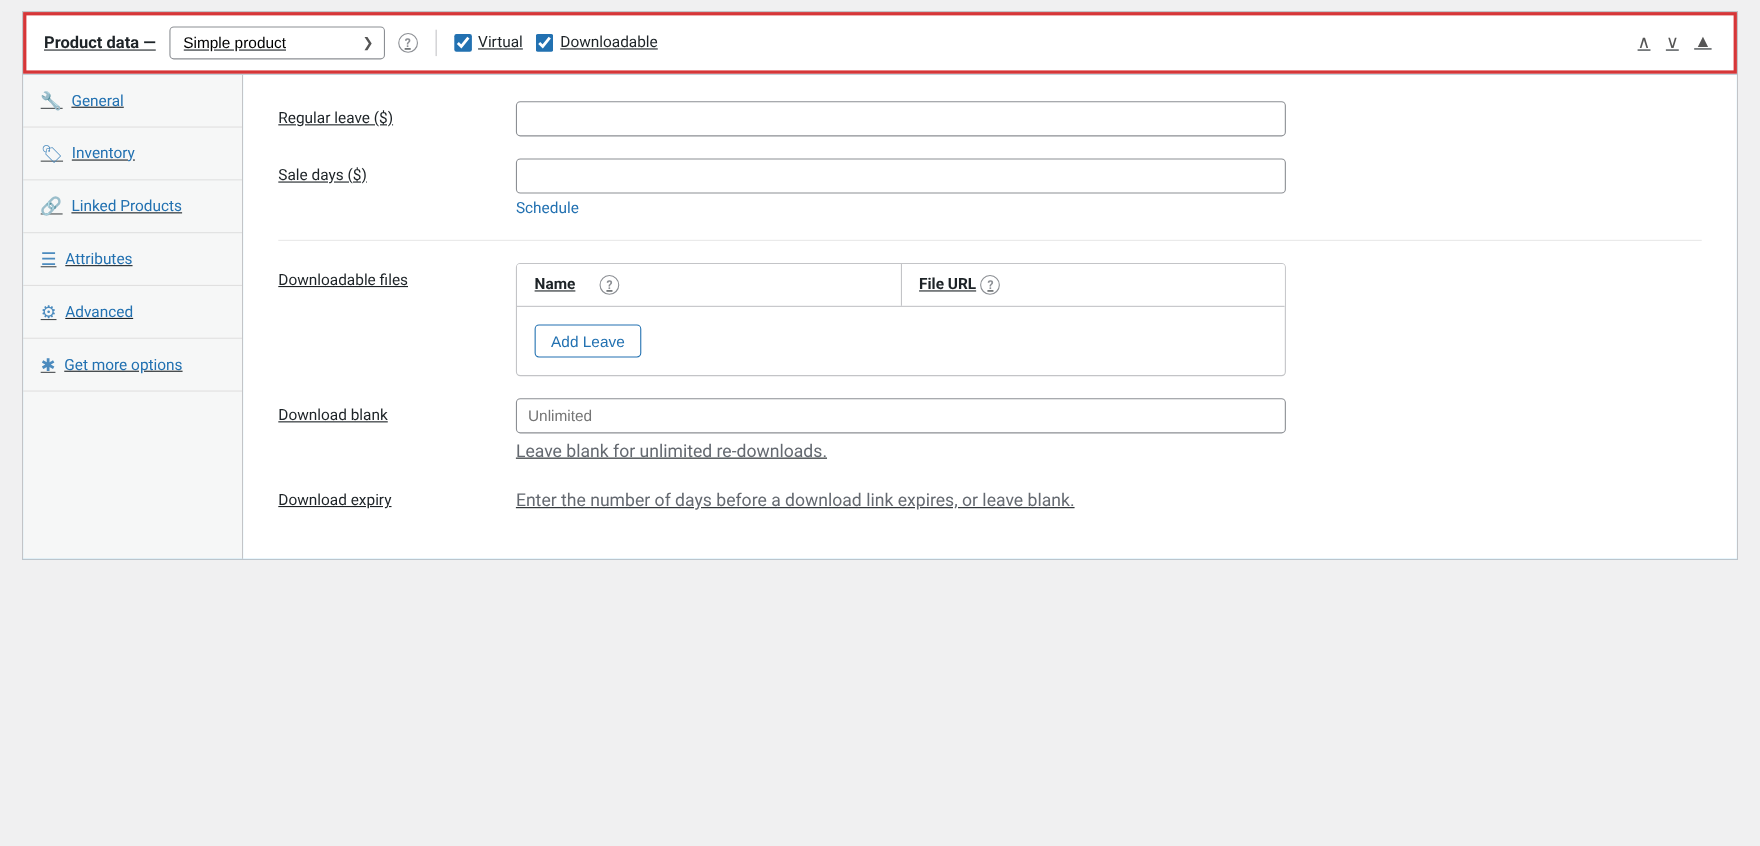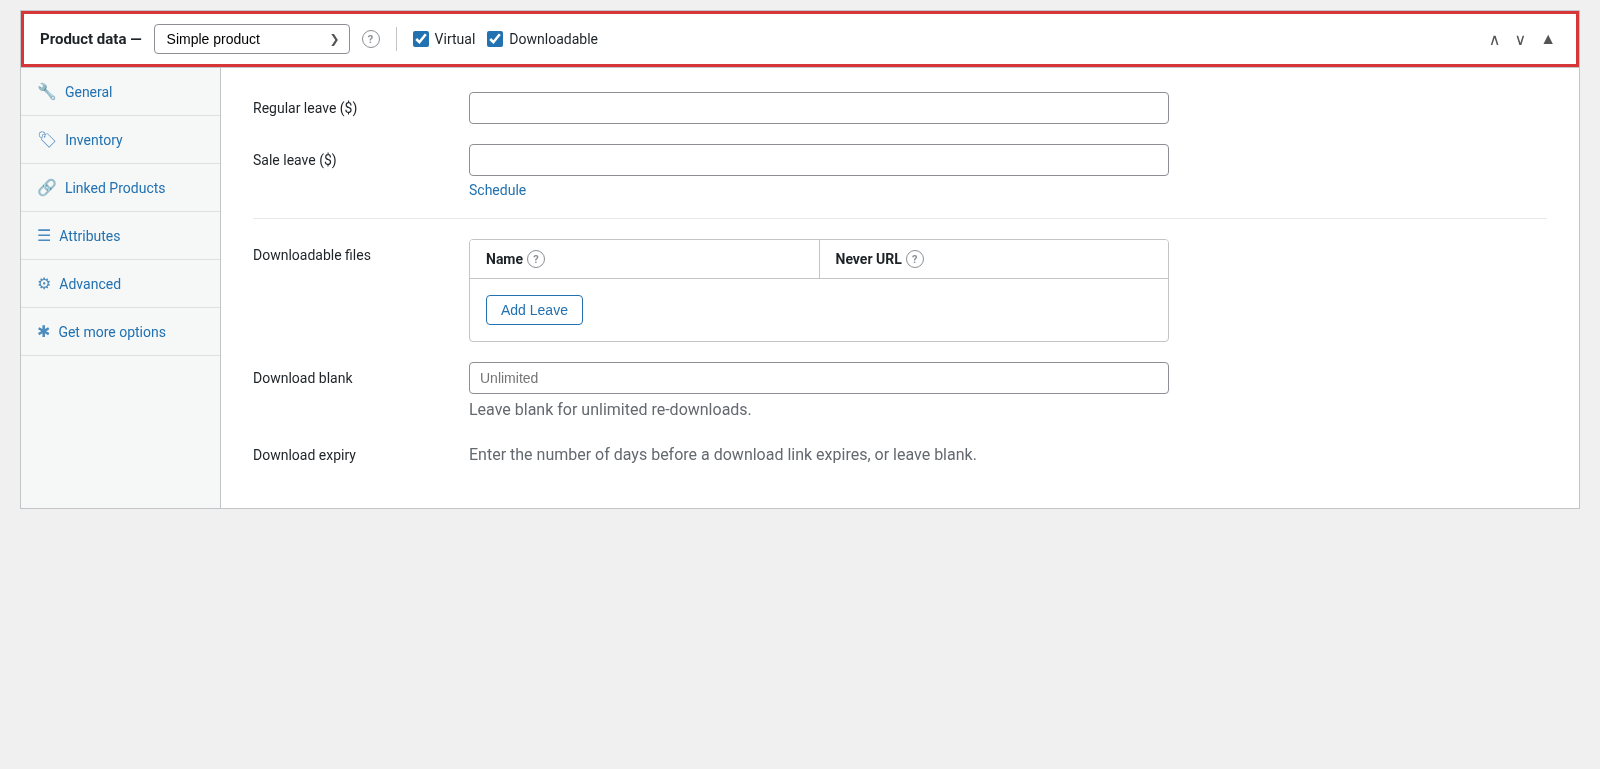--- a/index.html
+++ b/index.html
@@ -7,20 +7,21 @@
       font-family: -apple-system, BlinkMacSystemFont, "Segoe UI", Roboto, sans-serif;
       background: #f0f0f1;
       font-size: 14px;
       color: #1d2327;
     }
     .outer-wrapper {
       max-width: 1560px;
       margin: 10px auto;
       background: #7dd3fc;
       border: 1px solid #c3c4c7;
+      text-decoration: underline;
     }
     
     .product-data-header {
       display: flex;
       align-items: center;
       padding: 10px 16px;
       border: 3px solid #d63638;
       background: #fff;
       gap: 12px;
       position: relative;
@@ -175,21 +176,21 @@
       background: #fff;
       border-bottom: 1px solid #c3c4c7;
     }
     .files-table-header .col-name {
       flex: 1;
       padding: 10px 16px;
       font-weight: 700;
       font-size: 14px;
       display: flex;
       align-items: center;
-      gap: 4px;
+      gap: 22px;
     }
     .files-table-header .col-url {
       flex: 1;
       padding: 10px 16px;
       font-weight: 700;
       font-size: 14px;
       display: flex;
       align-items: center;
       gap: 4px;
       border-left: 1px solid #c3c4c7;
@@ -289,40 +290,40 @@
     <div class="main-panel">
 
       <div class="field-row">
         <div class="field-label">Regular leave ($)</div>
         <div class="field-input-area">
           <input type="text" value="" style="">
         </div>
       </div>
 
       <div class="field-row">
-        <div class="field-label">Sale leave ($)</div>
+        <div class="field-label">Sale days ($)</div>
         <div class="field-input-area">
           <input type="text" value="" style="">
           <a class="schedule-link">Schedule</a>
         </div>
       </div>
 
       <hr class="field-divider">
 
       <div class="field-row">
         <div class="field-label">Downloadable files</div>
         <div class="field-input-area">
           <div class="files-table">
             <div class="files-table-header">
               <div class="col-name">
                 <span>Name</span>
                 <span class="help-icon">?</span>
               </div>
               <div class="col-url">
-                <span>Never URL</span>
+                <span>File URL</span>
                 <span class="help-icon">?</span>
               </div>
             </div>
             <div class="files-table-body">
               <button class="add-file-btn">Add Leave</button>
             </div>
           </div>
         </div>
       </div>
 

